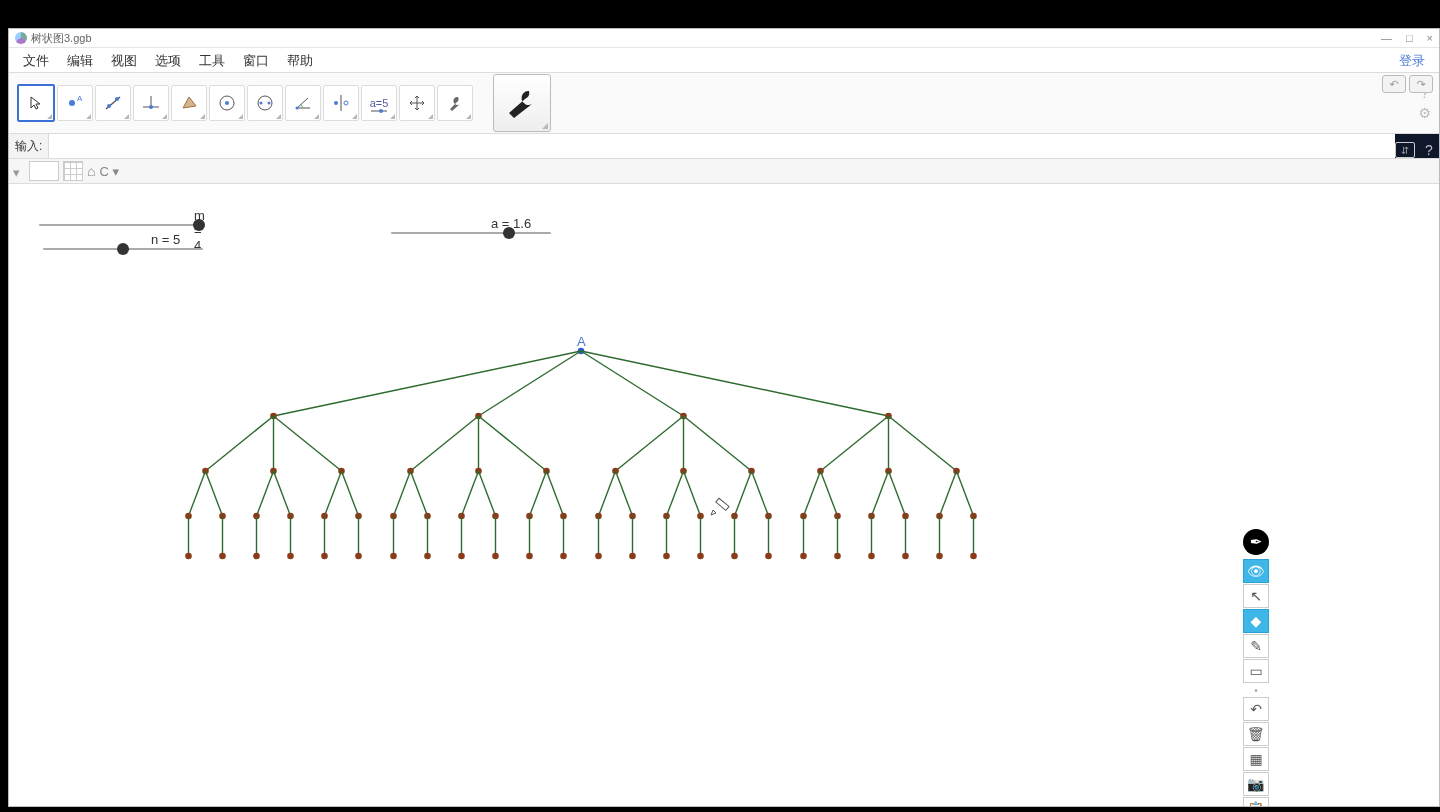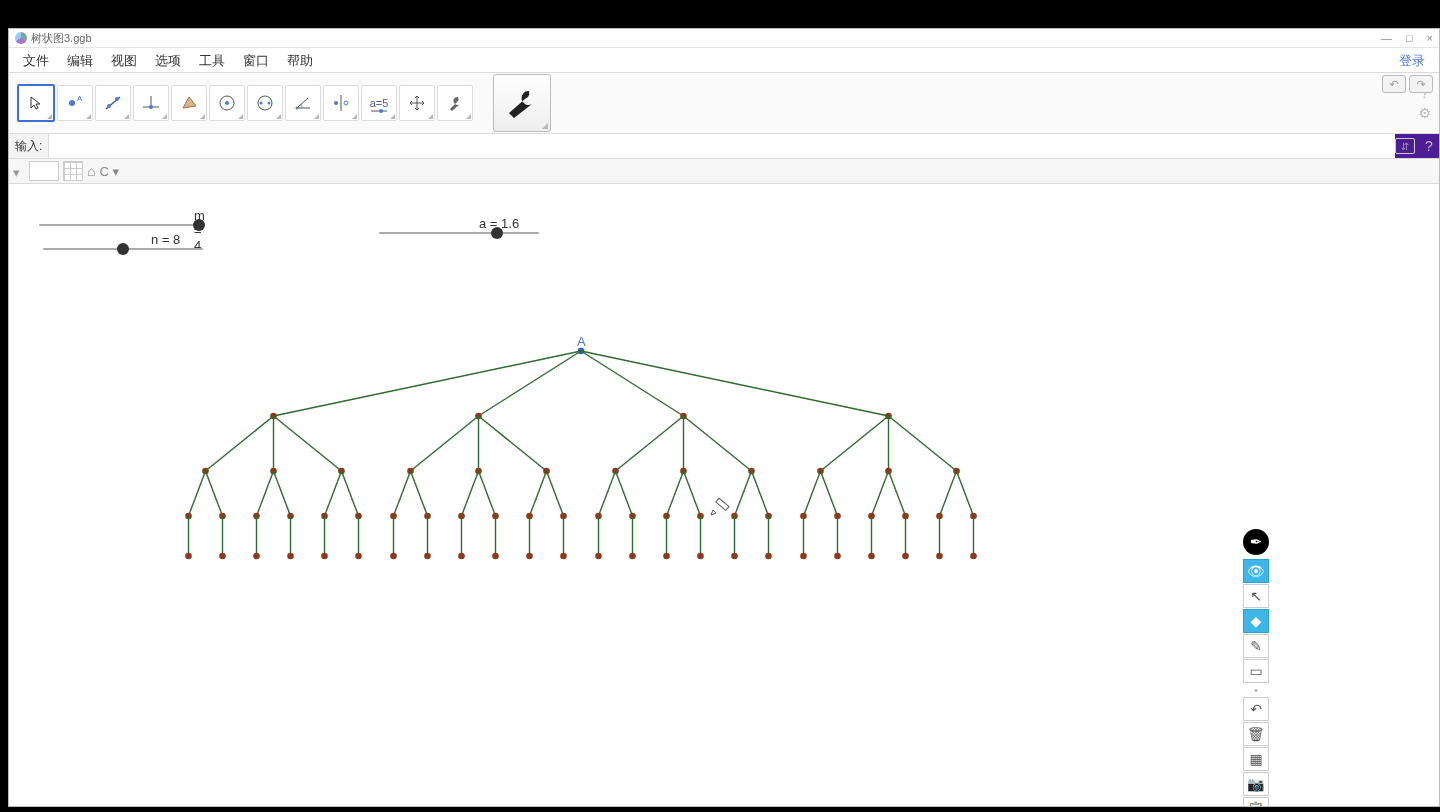--- a/index.html
+++ b/index.html
@@ -25,21 +25,21 @@
   .toolbar{height:52px;border-top:1px solid #dcdcdc;border-bottom:1px solid #dcdcdc;background:#fafafa;display:flex;align-items:center;padding:4px 8px;gap:2px}
   .tool{width:34px;height:34px;border:1px solid #dcdcdc;border-radius:2px;background:#fff;display:flex;align-items:center;justify-content:center;position:relative}
   .tool.sel{border:2px solid #3b6fd6}
   .tool .tri{position:absolute;right:1px;bottom:1px;width:0;height:0;border-left:5px solid transparent;border-bottom:5px solid #b8b8b8}
   .bigtool{width:56px;height:56px;border:1px solid #bbb;border-radius:3px;background:linear-gradient(#fff,#eee);display:flex;align-items:center;justify-content:center;margin-left:18px;position:relative}
   .bigtool .tri{position:absolute;right:2px;bottom:2px;width:0;height:0;border-left:6px solid transparent;border-bottom:6px solid #b8b8b8}
   .helpicons{margin-left:auto;display:flex;flex-direction:column;gap:4px;align-items:center;color:#bbb}
   .helpicons span{font-size:14px}
 
   
-  .inputrow{height:24px;border-bottom:1px solid #dcdcdc;display:flex;align-items:center;background:#4c1d95}
+  .inputrow{height:24px;border-bottom:1px solid #dcdcdc;display:flex;align-items:flex-end;background:#0f172a}
   .inputrow label{background:#f3f3f3;border-right:1px solid #dcdcdc;padding:0 6px;height:100%;display:flex;align-items:center;font-size:12px}
   .inputrow input{flex:1;border:none;outline:none;height:100%;padding:0 6px;font-size:12px}
   .inputrow .endcap{width:18px;height:14px;border:1px solid #ccc;border-radius:2px;margin-right:4px;display:flex;align-items:center;justify-content:center;font-size:10px;color:#999}
   .inputrow .q{width:20px;color:#bbb;text-align:center;font-size:14px}
 
   
   .secbar{height:24px;border-bottom:1px solid #dcdcdc;background:#f6f6f6;display:flex;align-items:center;padding:0 4px;gap:4px}
   .secbar .drop{width:12px;height:12px;color:#999}
   .secbar .pane{width:28px;height:18px;border:1px solid #ccc;background:#fff}
   .secbar .grid{width:18px;height:18px;border:1px solid #ccc;background:linear-gradient(#ccc 1px,transparent 1px) 0 0/100% 6px,linear-gradient(90deg,#ccc 1px,transparent 1px) 0 0/6px 100%,#fff}
@@ -215,25 +215,25 @@
 
   <div class="canvas">
 
     <div class="sliders">
       <div class="slider" style="left:10px;top:0;width:160px">
         <span class="lab" style="left:155px;top:-16px">m = 4</span>
         <div class="track" style="width:160px"></div>
         <div class="thumb" style="left:154px"></div>
       </div>
       <div class="slider" style="left:14px;top:12px;width:160px">
-        <span class="lab" style="left:108px;top:-16px">n = 8</span>
+        <span class="lab" style="left:108px;top:-16px">n = 5</span>
         <div class="track" style="width:160px"></div>
         <div class="thumb" style="left:74px"></div>
       </div>
-      <div class="slider" style="position:absolute;left:350px;top:8px;width:160px">
+      <div class="slider" style="position:absolute;left:362px;top:8px;width:160px">
         <span class="lab" style="left:100px;top:-16px">a = 1.6</span>
         <div class="track" style="width:160px"></div>
         <div class="thumb" style="left:112px"></div>
       </div>
     </div>
 
     <span style="position:absolute;left:568px;top:150px;color:#4a7bd6;font-size:13px">A</span>
 
     <svg class="tree" width="1200" height="620">
         <circle cx="572" cy="167" r="3.3" fill="#2a5bd6"></circle>

